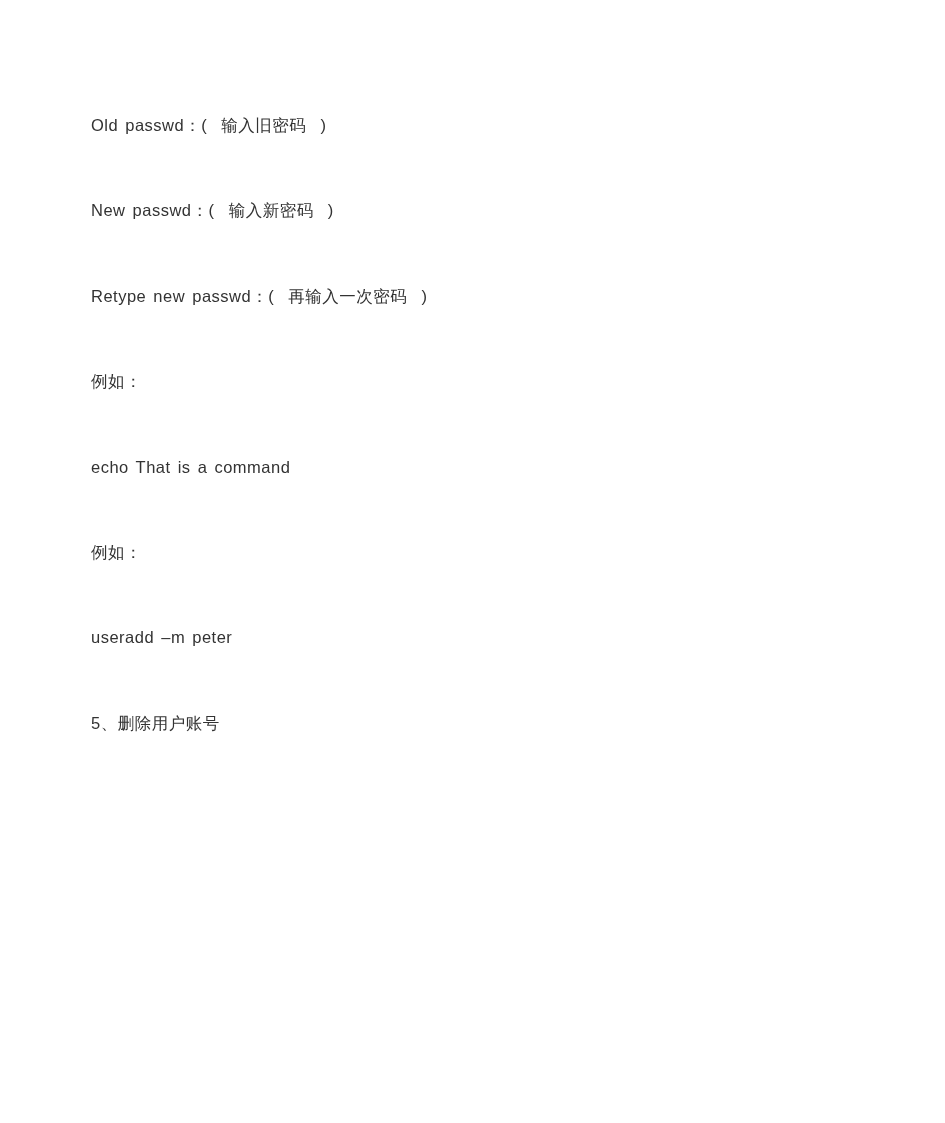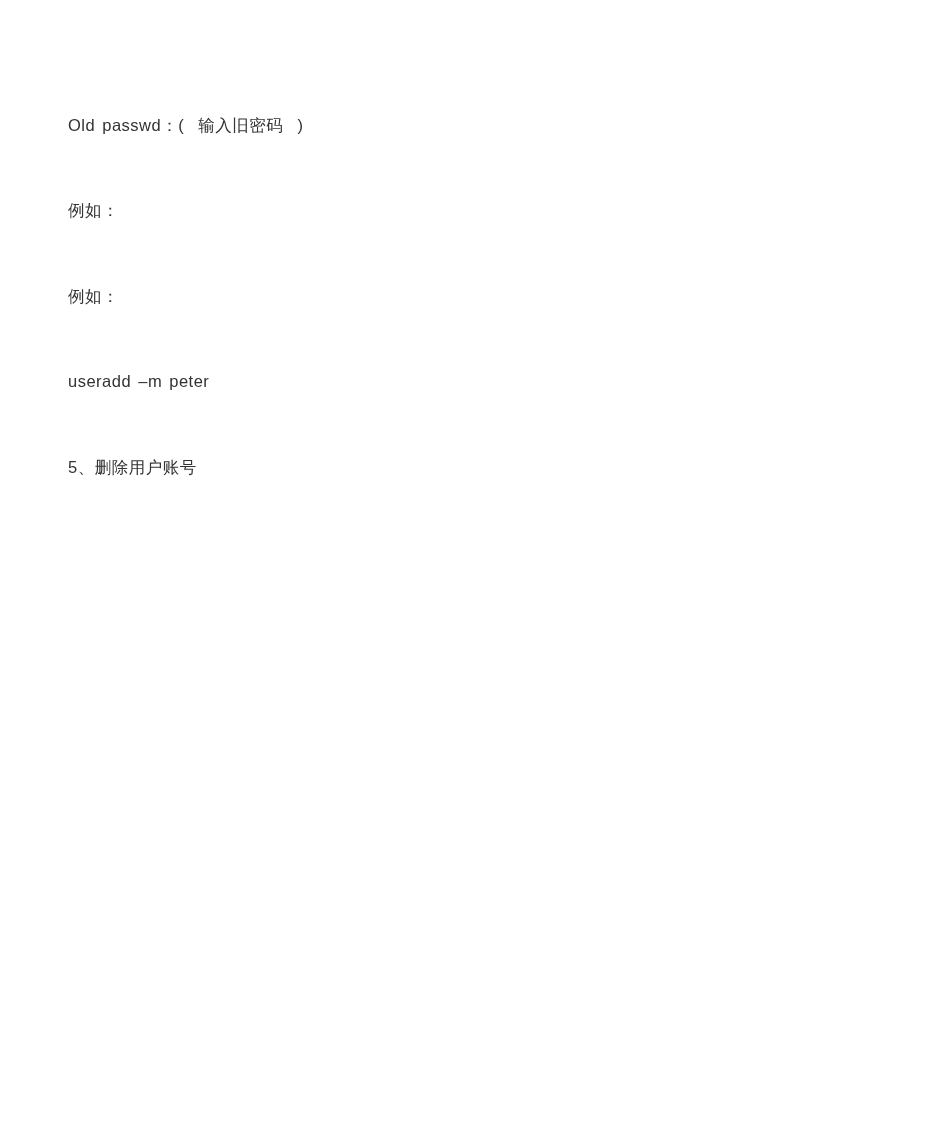--- a/index.html
+++ b/index.html
@@ -8,37 +8,40 @@
     width: 945px;
     height: 1123px;
     background: #ffffff;
     font-family: "Microsoft YaHei", "PingFang SC", "Helvetica Neue", Arial, sans-serif;
     color: #333333;
   }
   .page {
     box-sizing: border-box;
     width: 908px;
     height: 1123px;
-    padding: 112px 150px 60px 68px;
+    padding: 112px 150px 60px 91px;
   }
   .line {
     font-size: 16.5px;
     line-height: 1.6;
     margin: 0 0 59px 0;
     letter-spacing: 0.5px;
     word-spacing: 2px;
     white-space: pre-wrap;
   }
   .line:last-child {
     margin-bottom: 3px;
   }
 </style>
 </head>
 <body>
 
 <div class="page">
   <p class="line">Old passwd：(  输入旧密码  )</p>
+  <p class="line">New passwd：(  输入新密码  )</p>
+  <p class="line">Retype new passwd：(  再输入一次密码  )</p>
   <p class="line">例如：</p>
+  <p class="line">echo That is a command</p>
   <p class="line">例如：</p>
   <p class="line">useradd –m peter</p>
   <p class="line">5、删除用户账号</p>
 
 </div>
 
 </body></html>

